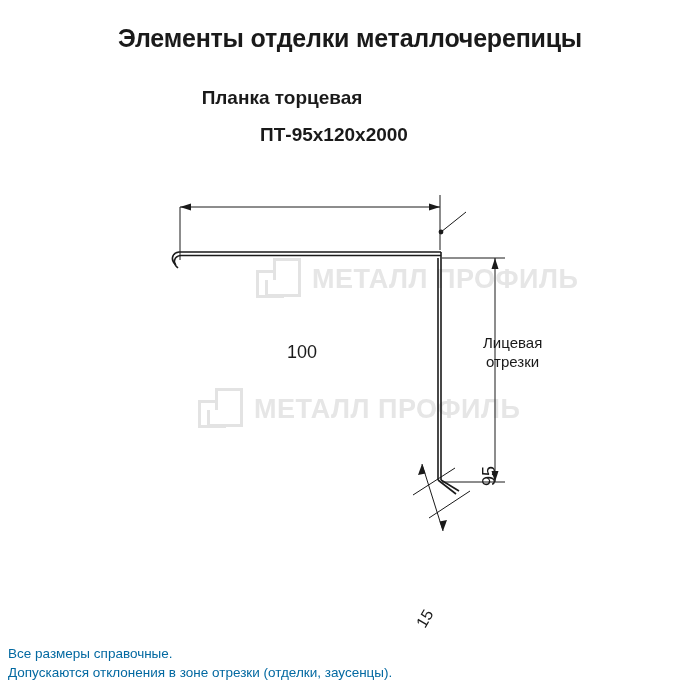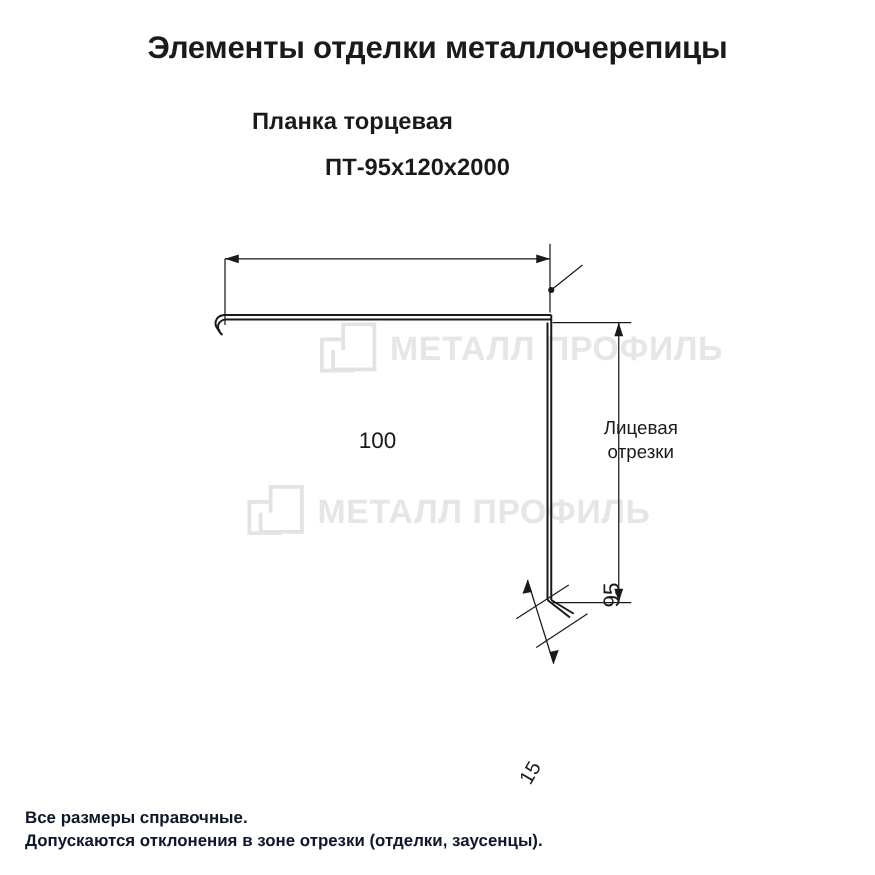--- a/index.html
+++ b/index.html
@@ -121,26 +121,25 @@
     top: 183px;
     font-size: 15px;
     line-height: 19px;
     text-align: center;
     margin-left: 20px;
   }
 
   
   .footer {
     position: absolute;
-    left: 20px;
+    left: 8px;
     bottom: 18px;
     font-size: 13.5px;
     line-height: 19px;
-    color: #0f172a;
-    font-weight: bold;
+    color: #0369a1;
   }
 </style>
 </head>
 <body>
 
 <div class="page">
 
   <div class="title-main">Элементы отделки металлочерепицы</div>
   <div class="title-sub">Планка торцевая</div>
   <div class="title-code">ПТ-95х120х2000</div>

